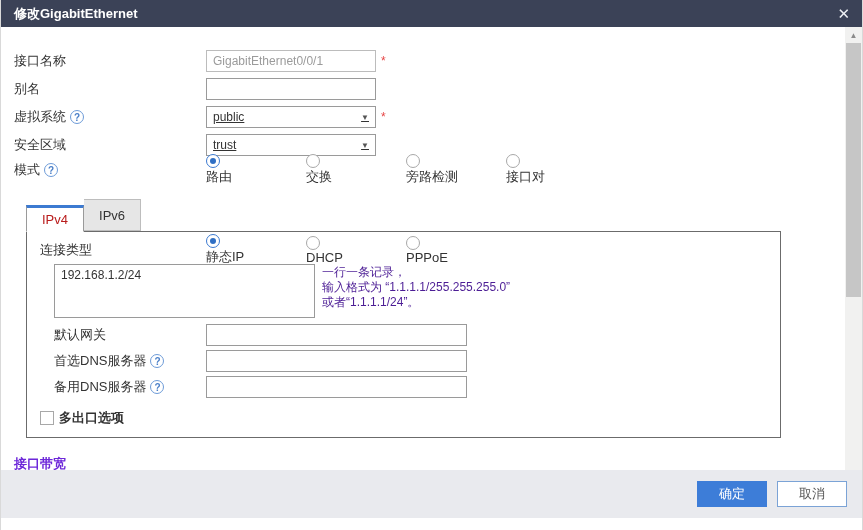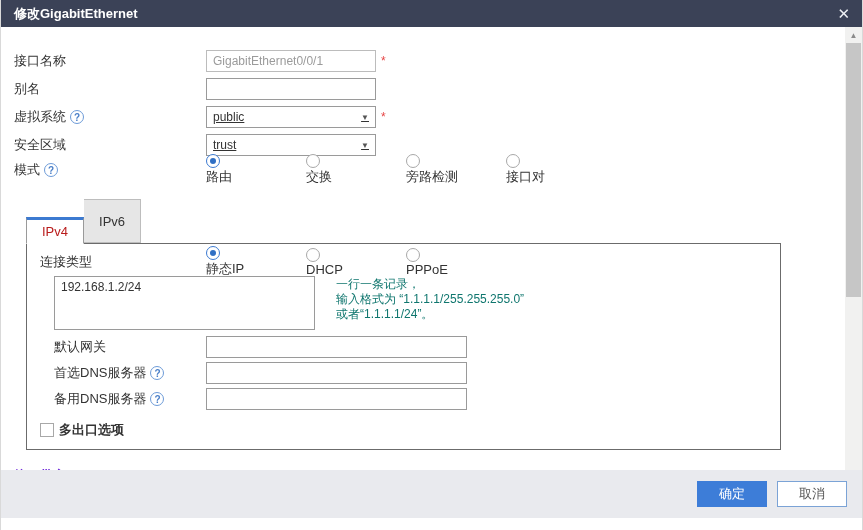--- a/index.html
+++ b/index.html
@@ -45,41 +45,41 @@
     position:relative; flex:none; margin-right:7px;
   }
   .radio.checked{ border-color:#3c7ad1; }
   .radio.checked::after{
     content:""; position:absolute; left:3px; top:3px; width:6px; height:6px;
     border-radius:50%; background:#2f6fc4;
   }
   .checkbox{ width:14px; height:14px; border:1px solid #a8a8a8; background:#fff; flex:none; margin-right:5px; }
   
   .tabs{ display:flex; align-items:flex-end; margin:18px 0 0 25px; position:relative; z-index:2; }
-  .tab{ height:44px; padding:0 15px; display:flex; align-items:center; font-size:13px; cursor:pointer; }
+  .tab{ height:32px; padding:0 15px; display:flex; align-items:center; font-size:13px; cursor:pointer; }
   .tab.active{
     height:27px; background:#fff; border:1px solid #9a9a9a; border-bottom:1px solid #fff;
     border-top:3px solid #3c7ad1; color:#b91c1c; font-weight:normal; margin-bottom:-1px;
   }
   .tab.inactive{ background:#e6e6e6; border:1px solid #bdbdbd; border-left:none; color:#333; }
   
   .panel{ margin-left:25px; width:755px; height:207px; border:1px solid #6b6b6b; background:#fff; padding-top:6px; }
   .prow{ display:flex; align-items:center; padding-left:13px; }
   .prow.indent{ padding-left:27px; }
   .prow .plbl{ flex:none; display:flex; align-items:center; font-size:13px; color:#333; }
   .prow .plbl.w1{ width:166px; }
   .prow .plbl.w2{ width:152px; }
   .row-conn{ height:24px; }
   .row-ip{ align-items:flex-start; margin-top:2px; }
   .row-ip .plbl{ margin-top:3px; }
   .ta{
     width:261px; height:54px; border:1px solid #9a9a9a; resize:none; outline:none;
     font-family:inherit; font-size:12px; color:#333; padding:3px 6px; background:#fff;
   }
-  .hint{ margin-left:21px; font-size:12px; color:#0f766e; line-height:15px; padding-top:1px; }
+  .hint{ margin-left:7px; font-size:12px; color:#4c1d95; line-height:15px; padding-top:1px; }
   .txt.wide{ width:261px; }
   .row-gw{ margin-top:6px; }
   .row-dns{ margin-top:4px; }
   .row-chk{ margin-top:11px; font-weight:bold; }
   
   .section-title{ margin:17px 0 0 13px; font-weight:bold; font-size:13px; color:#6d28d9; }
   .cut-input{ position:absolute; height:22px; border:1px solid #9a9a9a; background:#fff; top:477px; z-index:1; }
   .cutA{ left:202px; width:113px; }
   .cutB{ left:323px; width:73px; }
   .cutC{ left:604px; width:52px; }

